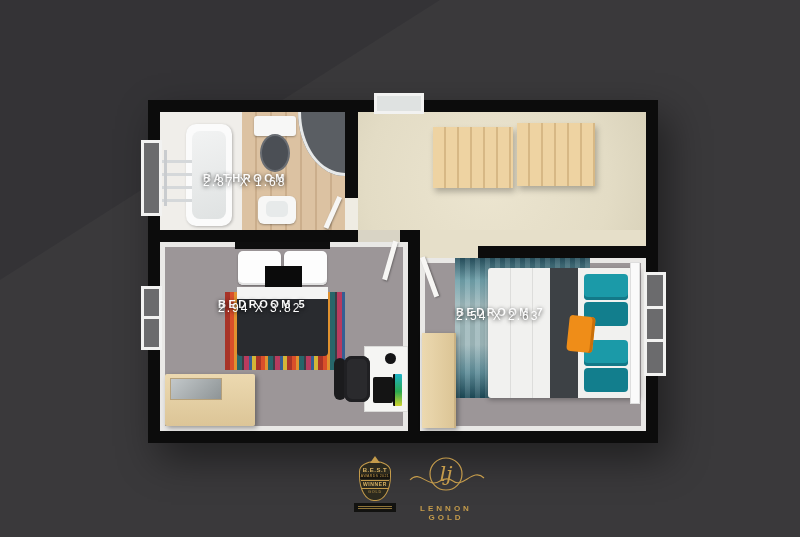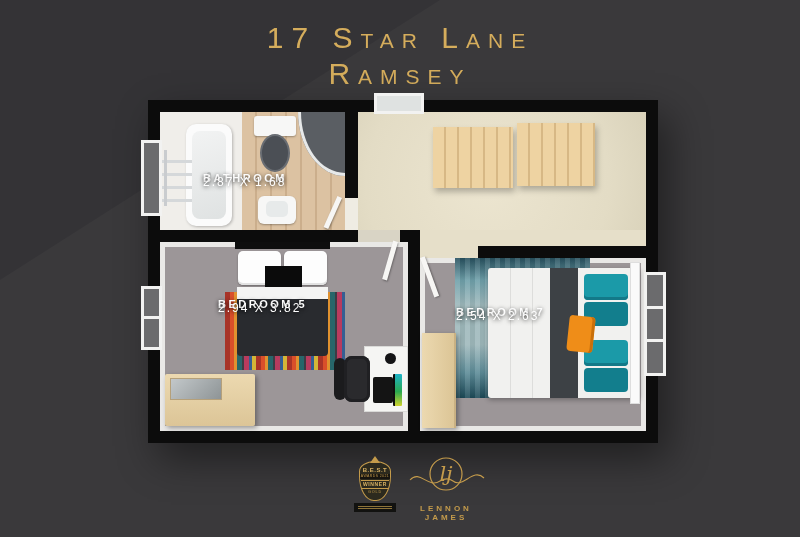--- a/index.html
+++ b/index.html
@@ -157,24 +157,20 @@
 
   .brand { position:absolute; left:400px; top:451px; width:92px; text-align:center; }
   .brand-name { margin-top:1px; color:#c49b4b; font-size:8px; font-weight:bold; letter-spacing:3px; }
 </style>
 </head>
 <body>
 
 <div id="scene">
   <div class="corner-shade"></div>
 
-  <div class="title">
-    <div>17 Star Lane</div>
-    <div>Ramsey</div>
-  </div>
 
   <div class="plan">
 
     <div class="floor-bathroom"></div>
     <div class="floor-bath-wood"></div>
     <div class="floor-landing"></div>
     <div class="floor-landing-strip"></div>
     <div class="floor-bed3"></div>
     <div class="floor-bed2"></div>
 
@@ -280,15 +276,15 @@
         <i></i>
       </div>
   </div>
 
   <div class="brand">
     <svg width="92" height="48" viewBox="0 0 92 48">
       <circle cx="46" cy="23" r="16" fill="none" stroke="#c49b4b" stroke-width="1.2"></circle>
       <path d="M10 29 C20 18 28 38 40 30 C45 27 49 27 53 30 C63 38 73 16 84 27" fill="none" stroke="#c49b4b" stroke-width="1.1"></path>
       <text x="46" y="30" text-anchor="middle" font-family="DejaVu Serif, serif" font-style="italic" font-size="21" fill="#c49b4b">lj</text>
     </svg>
-    <div class="brand-name">LENNON JAMES</div>
+    <div class="brand-name">LENNON GOLD</div>
   </div>
 </div>
 
 </body></html>

